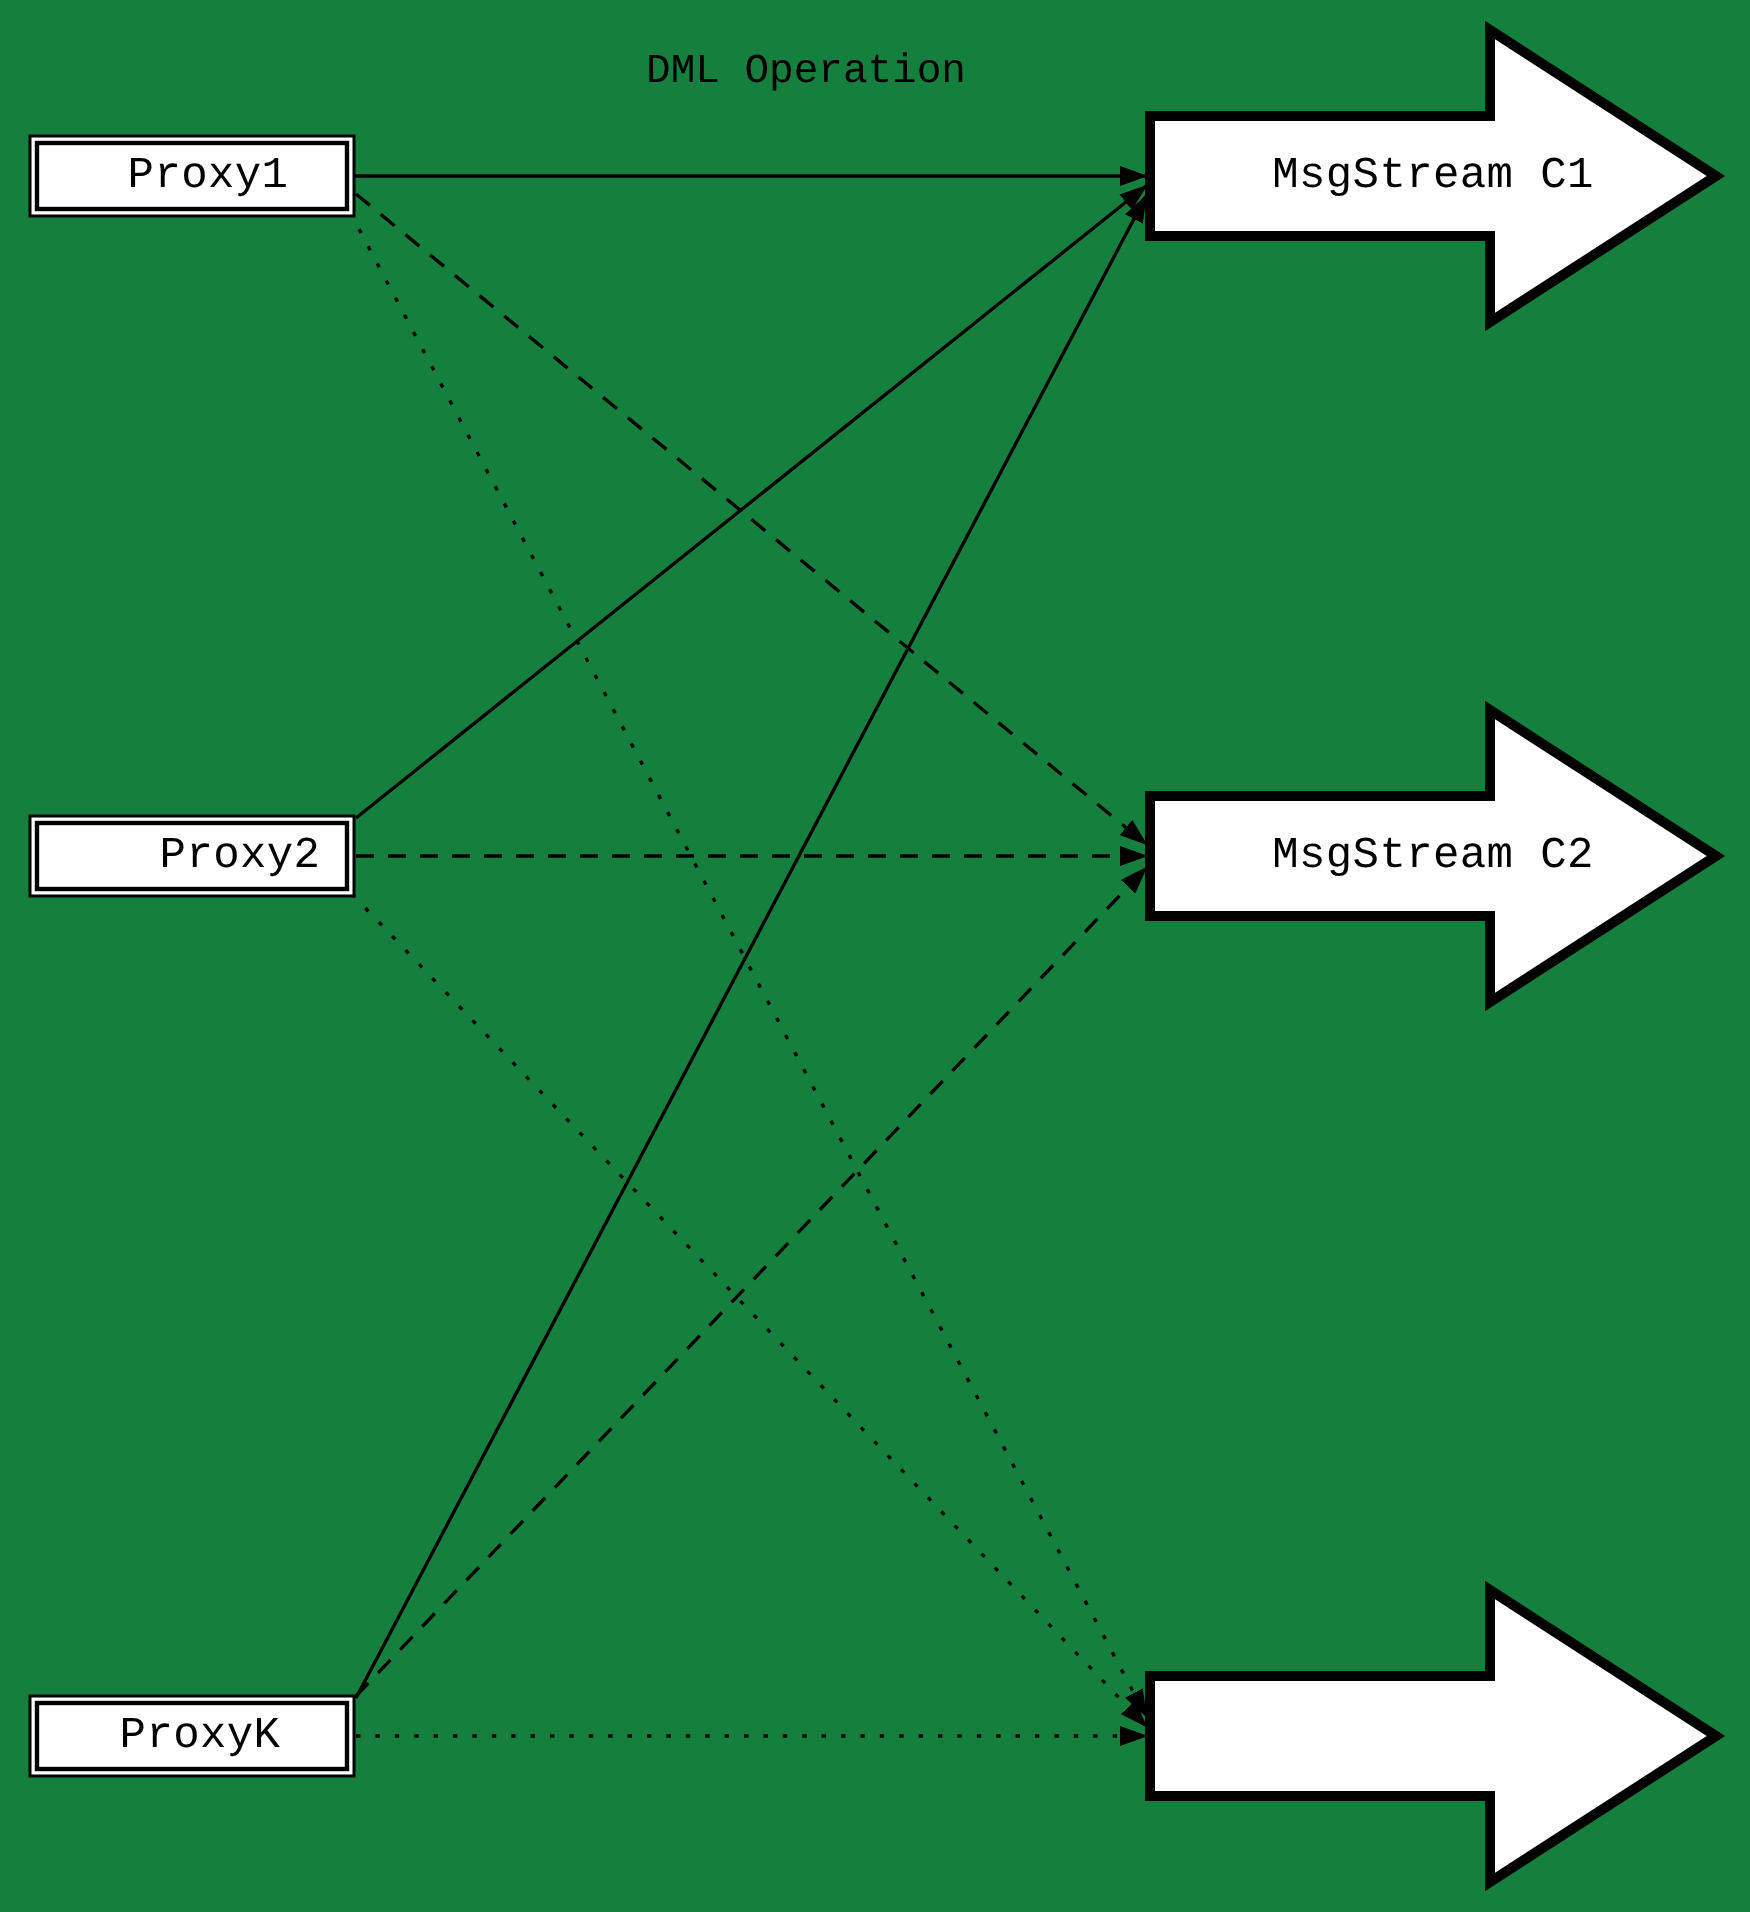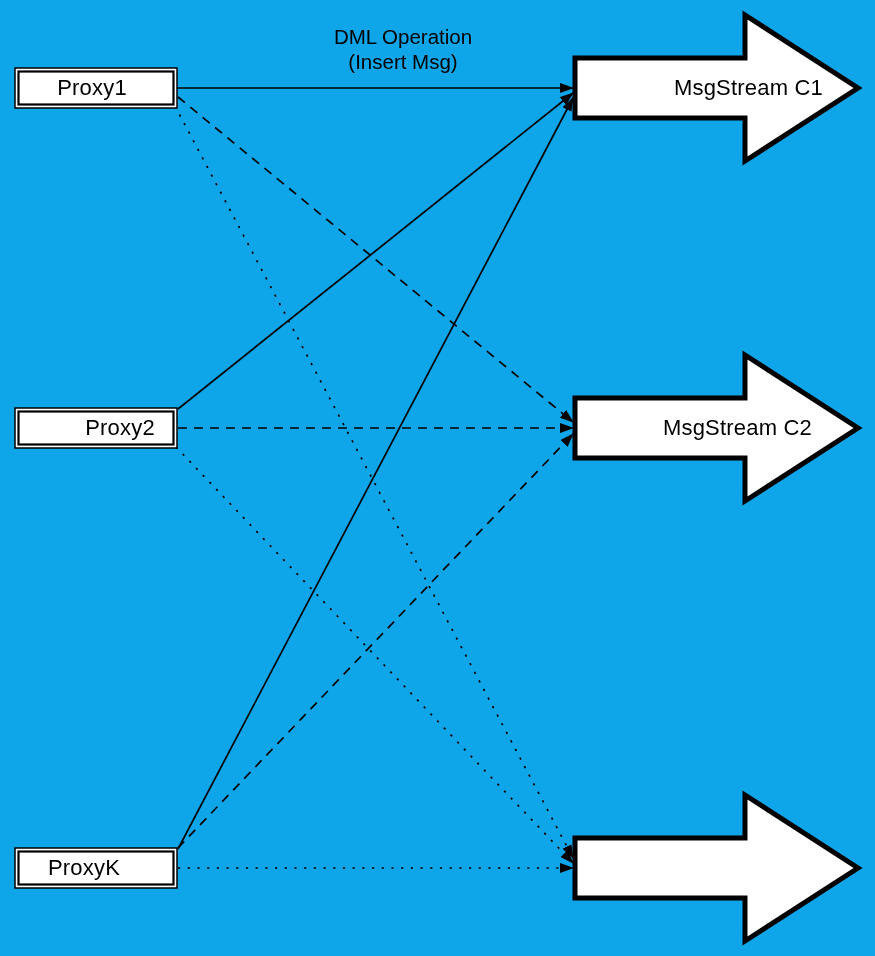--- a/index.html
+++ b/index.html
@@ -4,23 +4,23 @@
 <style>
   html, body {
     margin: 0;
     padding: 0;
     background: #ffffff;
   }
   .stage {
     position: relative;
     width: 875px;
     height: 956px;
-    background: #0ea5e9;
+    background: #15803d;
     overflow: hidden;
-    font-family: Liberation Sans, sans-serif;
+    font-family: Liberation Mono, monospace;
   }
   #canvas {
     position: absolute;
     left: 0;
     top: 0;
     width: 875px;
     height: 956px;
     display: block;
   }
   .node-label {
@@ -72,22 +72,21 @@
         <rect x="18.5" y="411.5" width="155" height="33" fill="none" stroke="#000000" stroke-width="2.2"></rect>
       </g>
       <g>
         <rect x="15" y="848" width="162" height="40" fill="#ffffff" stroke="#000000" stroke-width="1.5"></rect>
         <rect x="18.5" y="851.5" width="155" height="33" fill="none" stroke="#000000" stroke-width="2.2"></rect>
       </g>
     </svg>
 
   <div class="dml-label" style="left: 403px; top: 24px;">
     <div>DML Operation</div>
-    <div>(Insert Msg)</div>
   </div>
 
-  <div class="node-label" style="left: 92px; top: 88px;">Proxy1</div>
+  <div class="node-label" style="left: 104px; top: 88px;">Proxy1</div>
   <div class="node-label" style="left: 96px; top: 428px; margin-left: 24px;">Proxy2</div>
-  <div class="node-label" style="left: 84px; top: 868px;">ProxyK</div>
+  <div class="node-label" style="left: 100px; top: 868px;">ProxyK</div>
 
-  <div class="node-label" style="left: 716.5px; top: 88px; margin-left: 32px;">MsgStream C1</div>
-  <div class="node-label" style="left: 716.5px; top: 428px; margin-left: 21px;">MsgStream C2</div>
+  <div class="node-label" style="left: 716.5px; top: 88px;">MsgStream C1</div>
+  <div class="node-label" style="left: 716.5px; top: 428px;">MsgStream C2</div>
 </div>
 
 </body></html>

